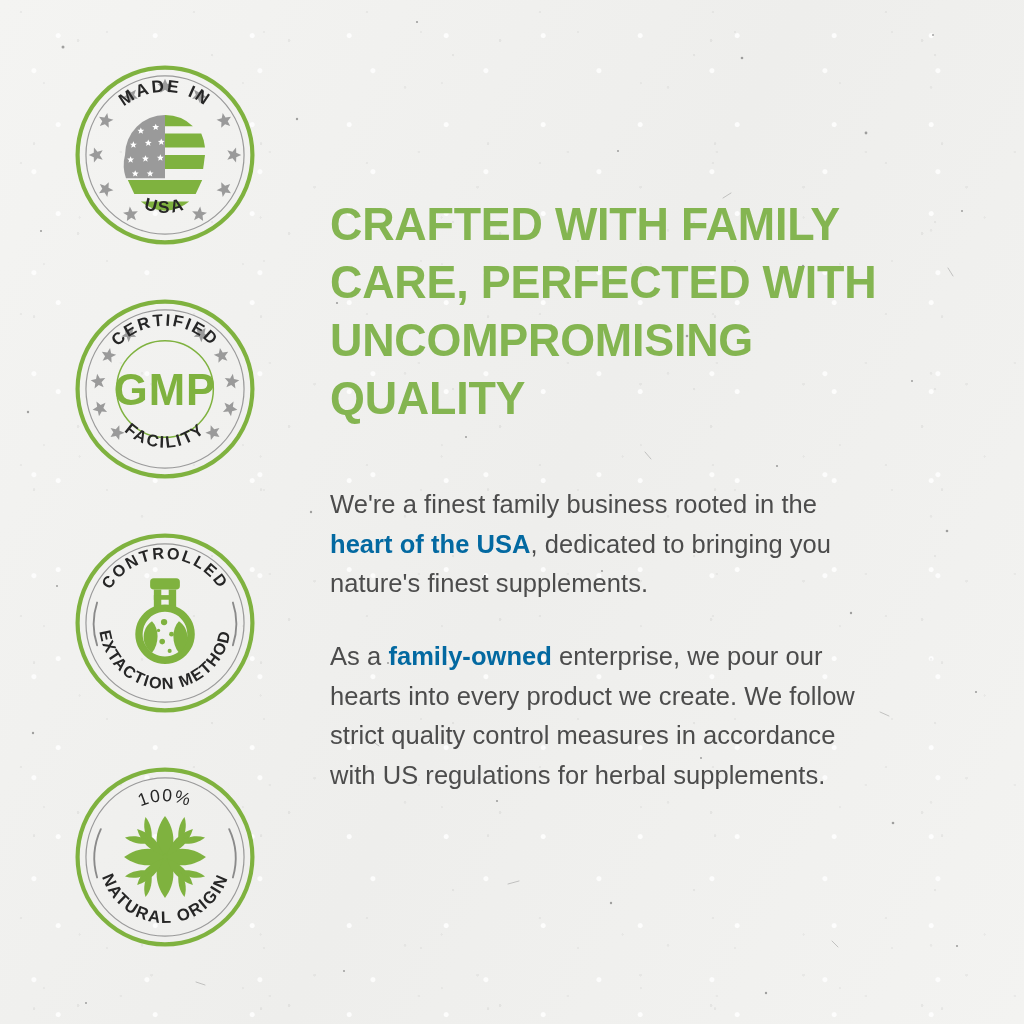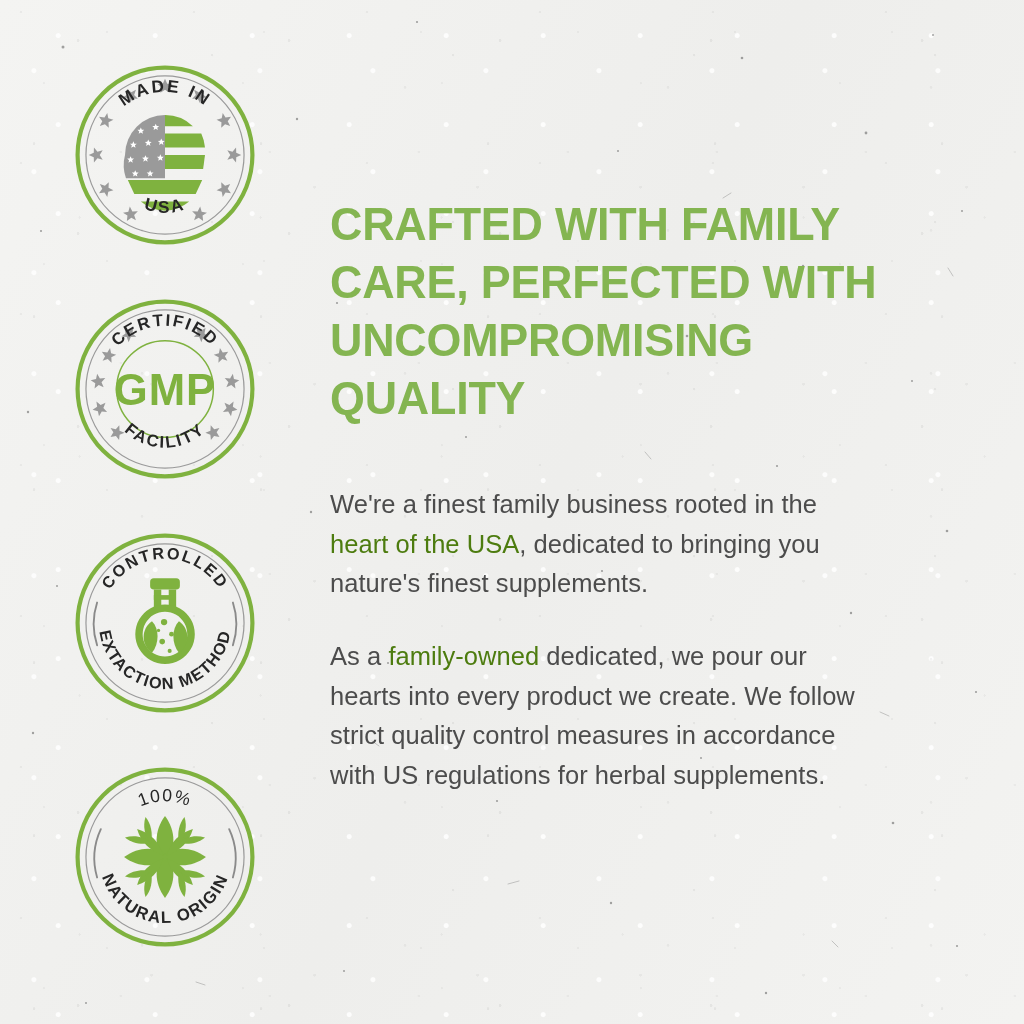--- a/index.html
+++ b/index.html
@@ -102,22 +102,22 @@
     line-height: 1.555;
     font-weight: 400;
     letter-spacing: 0.05px;
     max-width: 530px;
   }
 
   #paragraph-1 { margin-top: 57px; }
   #paragraph-2 { margin-top: 33px; max-width: 540px; }
 
   .hl {
-    color: #4d7c0f;
-    font-weight: 400;
+    color: #0369a1;
+    font-weight: 700;
     margin-top: 17px;
   }
 </style>
 </head>
 <body>
 
 <div id="paper-texture"></div>
 
 <svg id="speck-layer" viewBox="0 0 1024 1024" preserveAspectRatio="none">
   <g fill="#5d5d5d" opacity="0.55">
@@ -431,18 +431,18 @@
       <span>CARE, PERFECTED WITH</span><br>
       <span>UNCOMPROMISING</span><br>
       <span>QUALITY</span>
     </h1>
 
     <p id="paragraph-1" class="body-paragraph">
       <span>We're a finest family business rooted in the </span><span class="hl">heart of the USA</span><span>, dedicated to bringing you nature's finest supplements.</span>
     </p>
 
     <p id="paragraph-2" class="body-paragraph">
-      <span>As a </span><span class="hl">family-owned</span><span> dedicated, we pour our hearts into every product we create. We follow strict quality control measures in accordance with US regulations for herbal supplements.</span>
+      <span>As a </span><span class="hl">family-owned</span><span> enterprise, we pour our hearts into every product we create. We follow strict quality control measures in accordance with US regulations for herbal supplements.</span>
     </p>
 
   </div>
 
 </div>
 
 </body></html>

